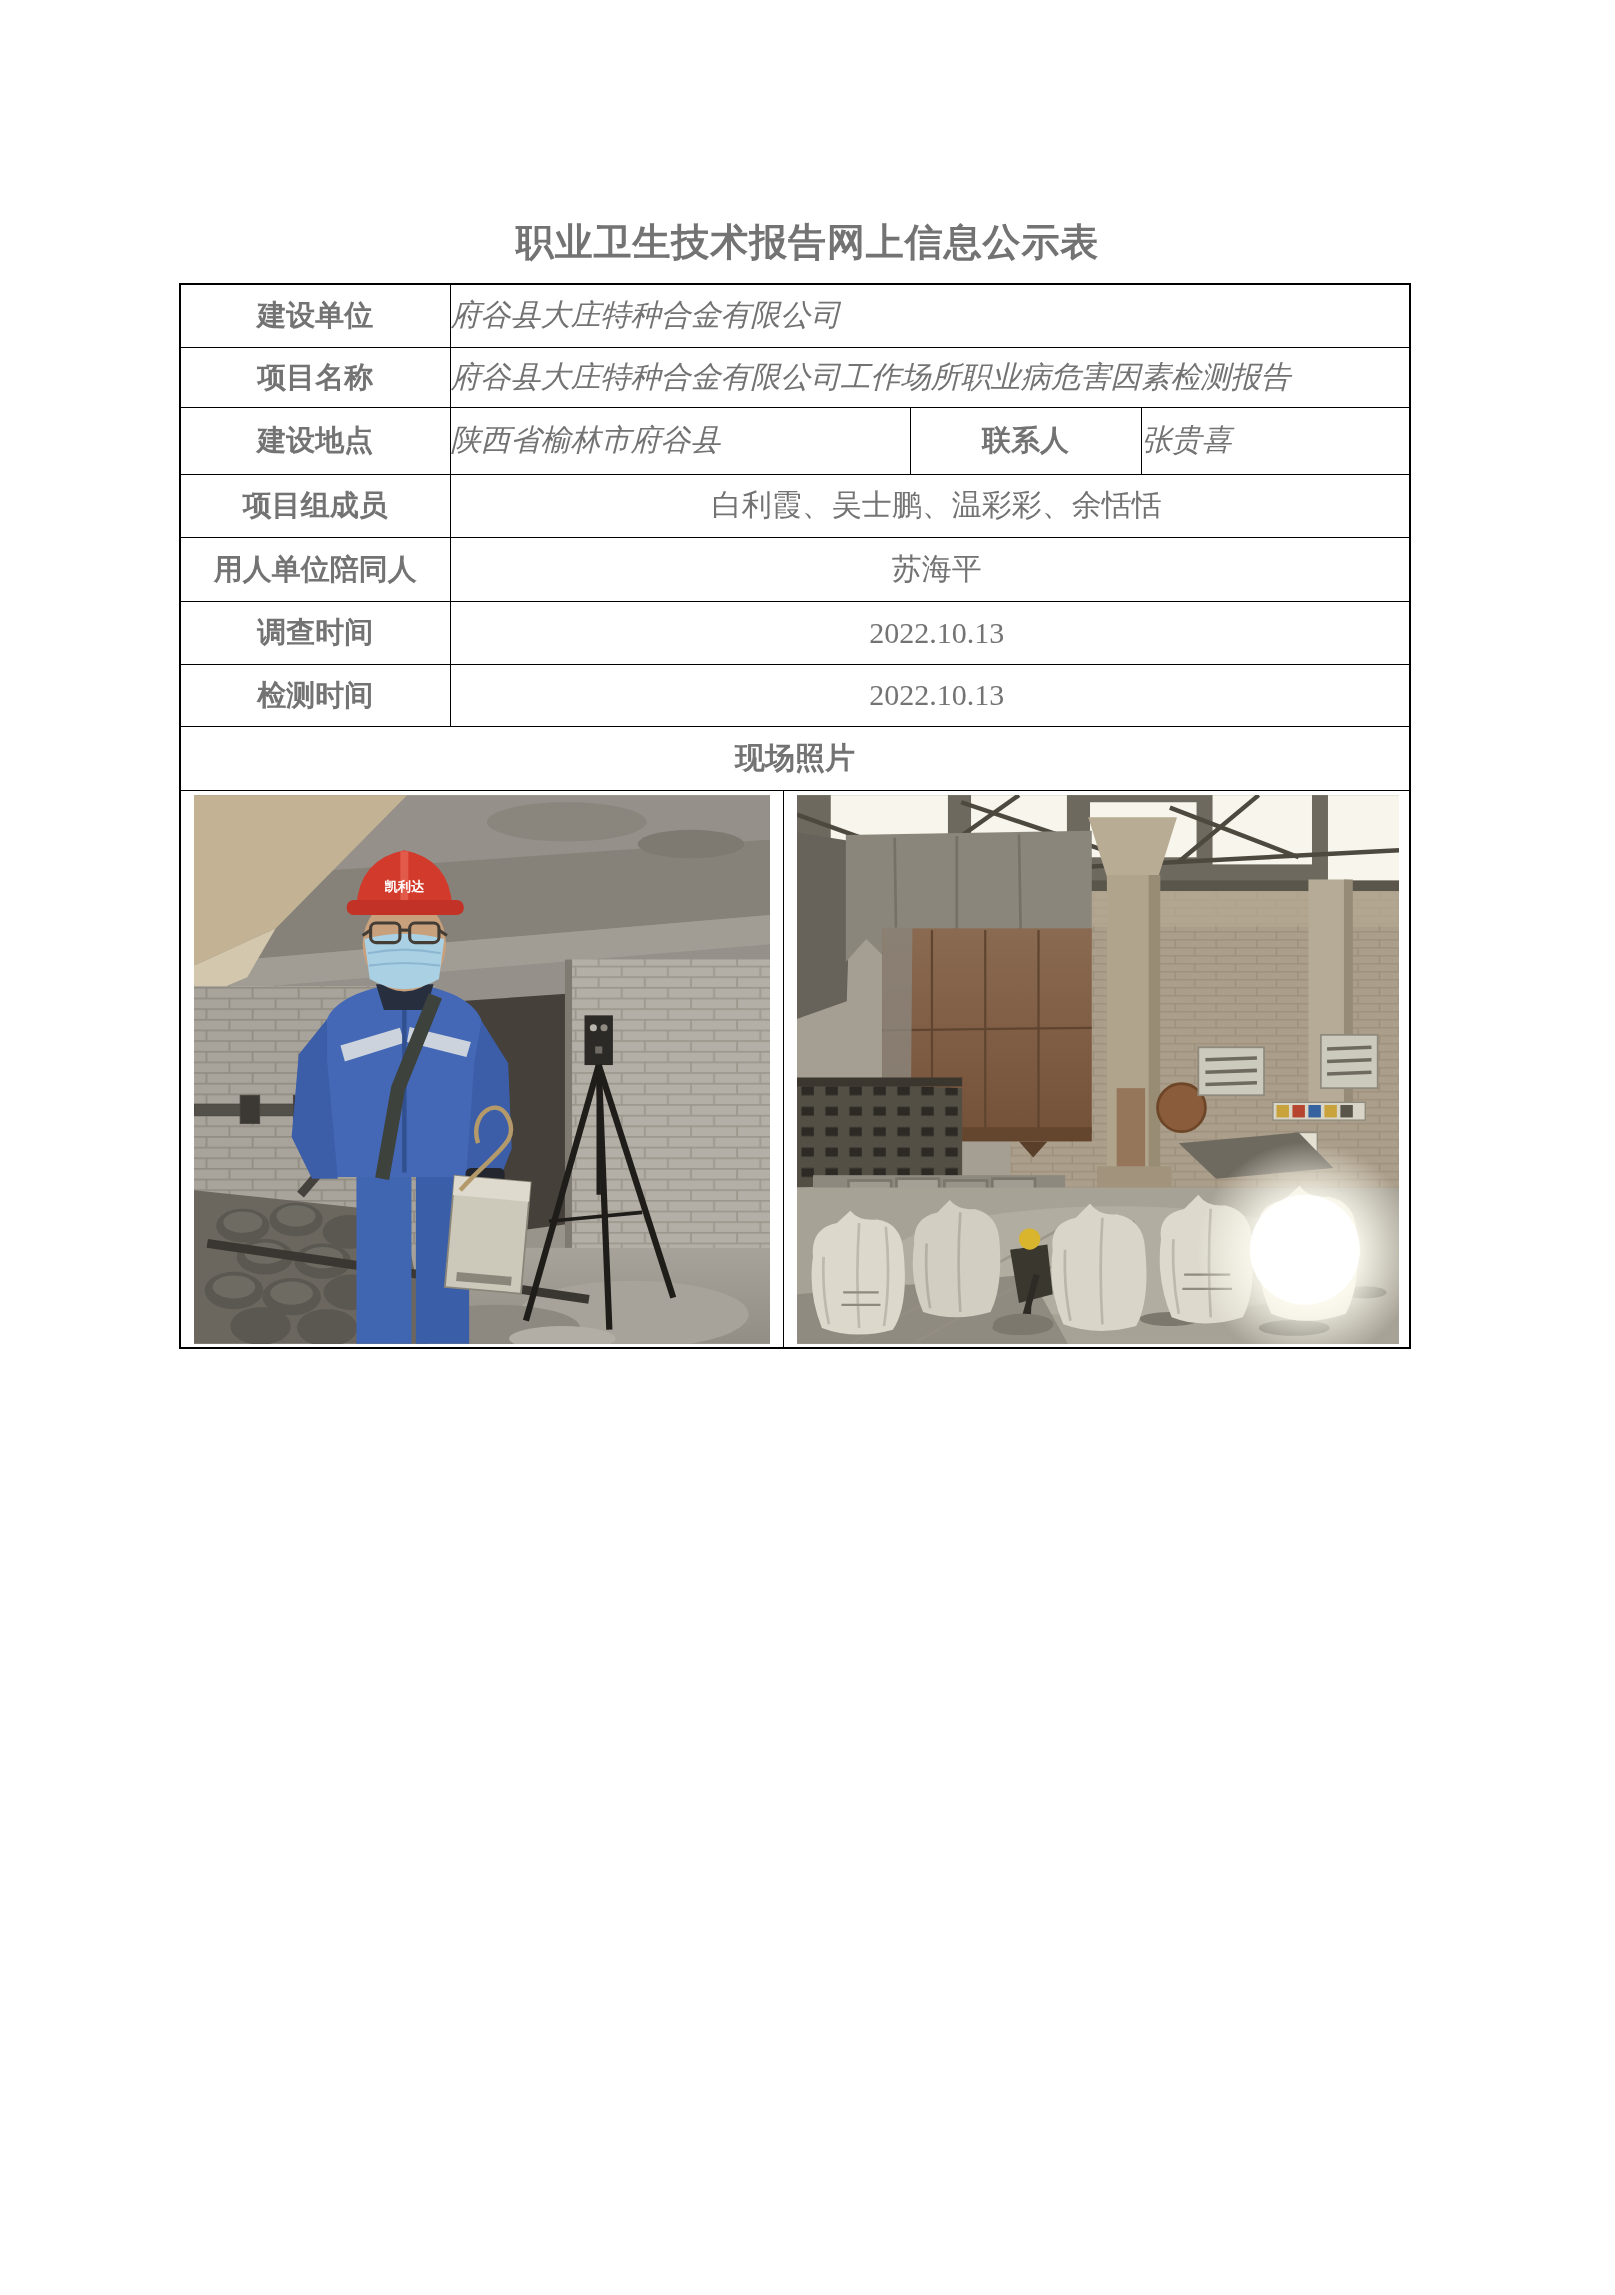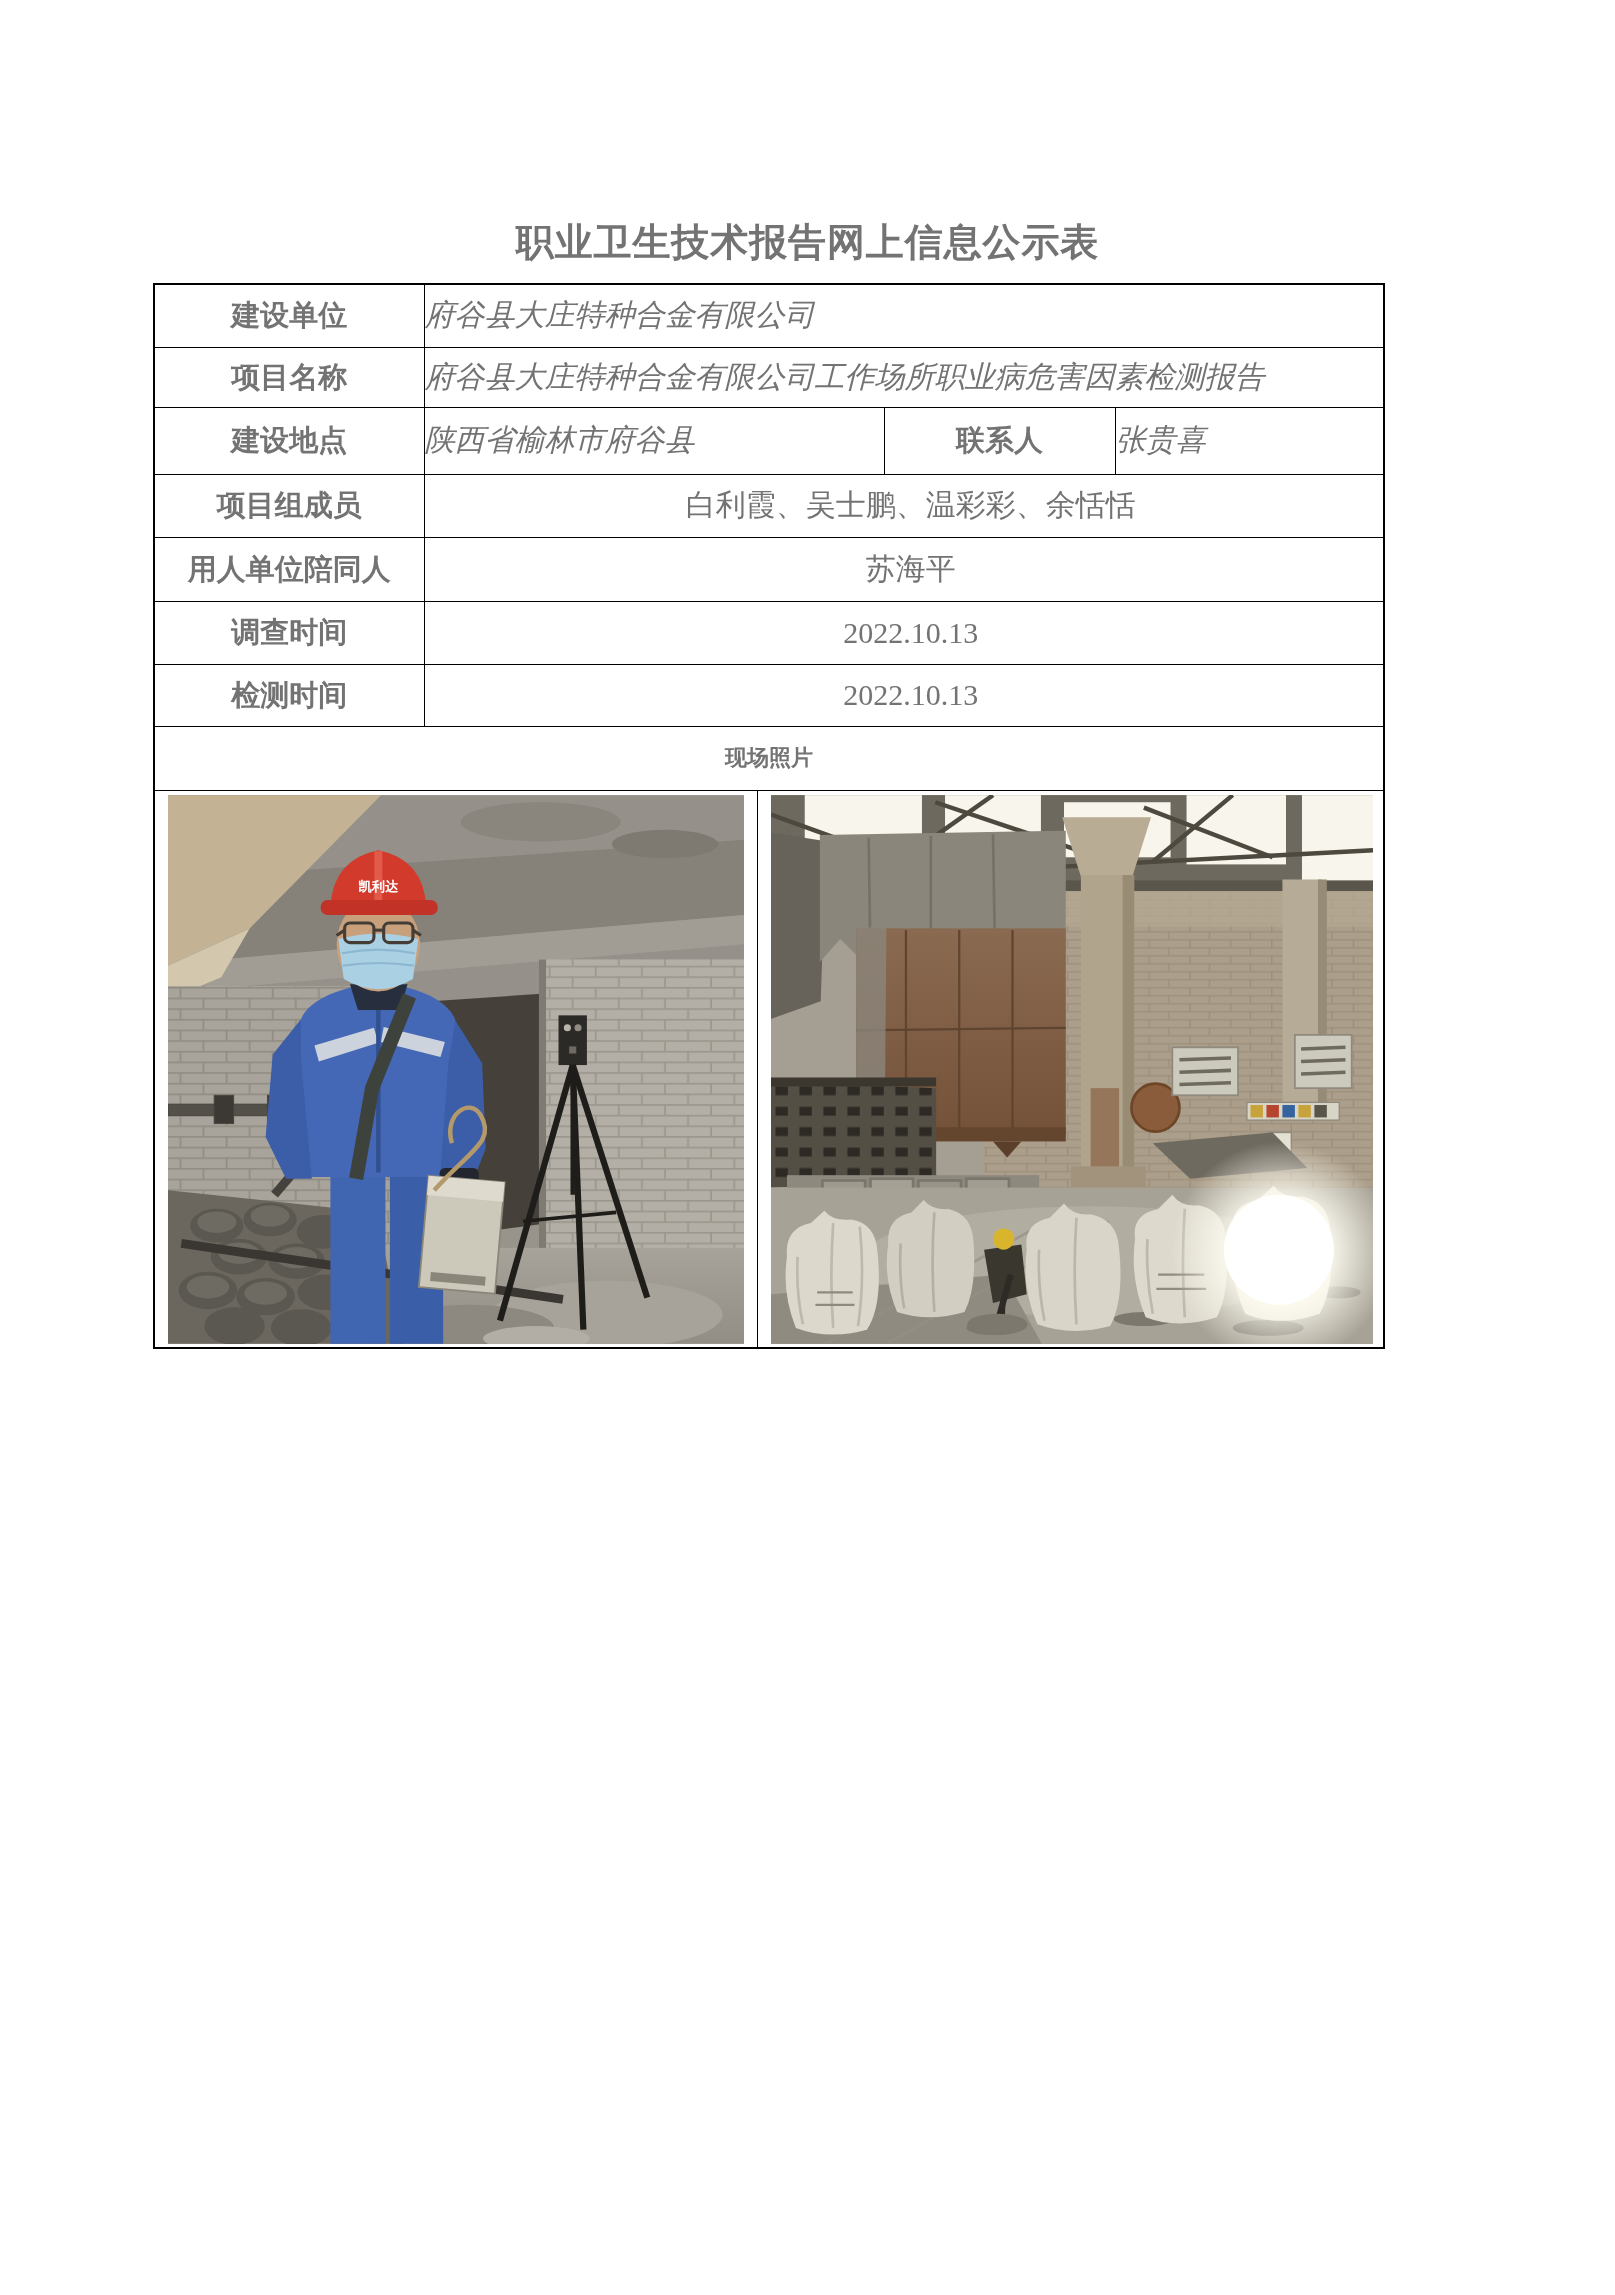--- a/index.html
+++ b/index.html
@@ -15,21 +15,21 @@
     position:absolute;
     left:0;top:217px;width:1615px;
     margin:0;
     text-align:center;
     font-size:38px;
     font-weight:bold;
     letter-spacing:0.9px;
   }
   table.info-table{
     position:absolute;
-    left:153px;top:283px;
+    left:179px;top:283px;
     width:1230px;
     table-layout:fixed;
     border-collapse:collapse;
     border:2.7px solid #000;
     padding-left:32px;
   }
   table.info-table td{
     border:1.8px solid #000;
     padding:0;
     overflow:hidden;
@@ -46,21 +46,21 @@
     vertical-align:middle;
   }
   td.val.center{font-style:italic;}
   td.val.left{text-align:center;padding-left:14px;}
   tr.r1{height:63px;} tr.r2{height:60px;} tr.r3{height:67px;}
   tr.r4{height:63px;margin-top:34px;} tr.r5{height:85px;} tr.r6{height:64px;}
   tr.r7{height:63px;} tr.r8{height:62px;} tr.r9{height:64px;}
   tr.r10{height:557px;}
   td.hdr{
     font-weight:bold;
-    font-size:22px;
+    font-size:30px;
     text-align:center;
     vertical-align:middle;
   }
   td.photo-cell{vertical-align:top;}
   svg.photo{display:block;}
   .ph-left{margin:4.4px 13.3px 3.6px 13.3px;}
   .ph-right{margin:4.4px 11.5px 3.6px 13.3px;}
 </style>
 </head>
 <body>

